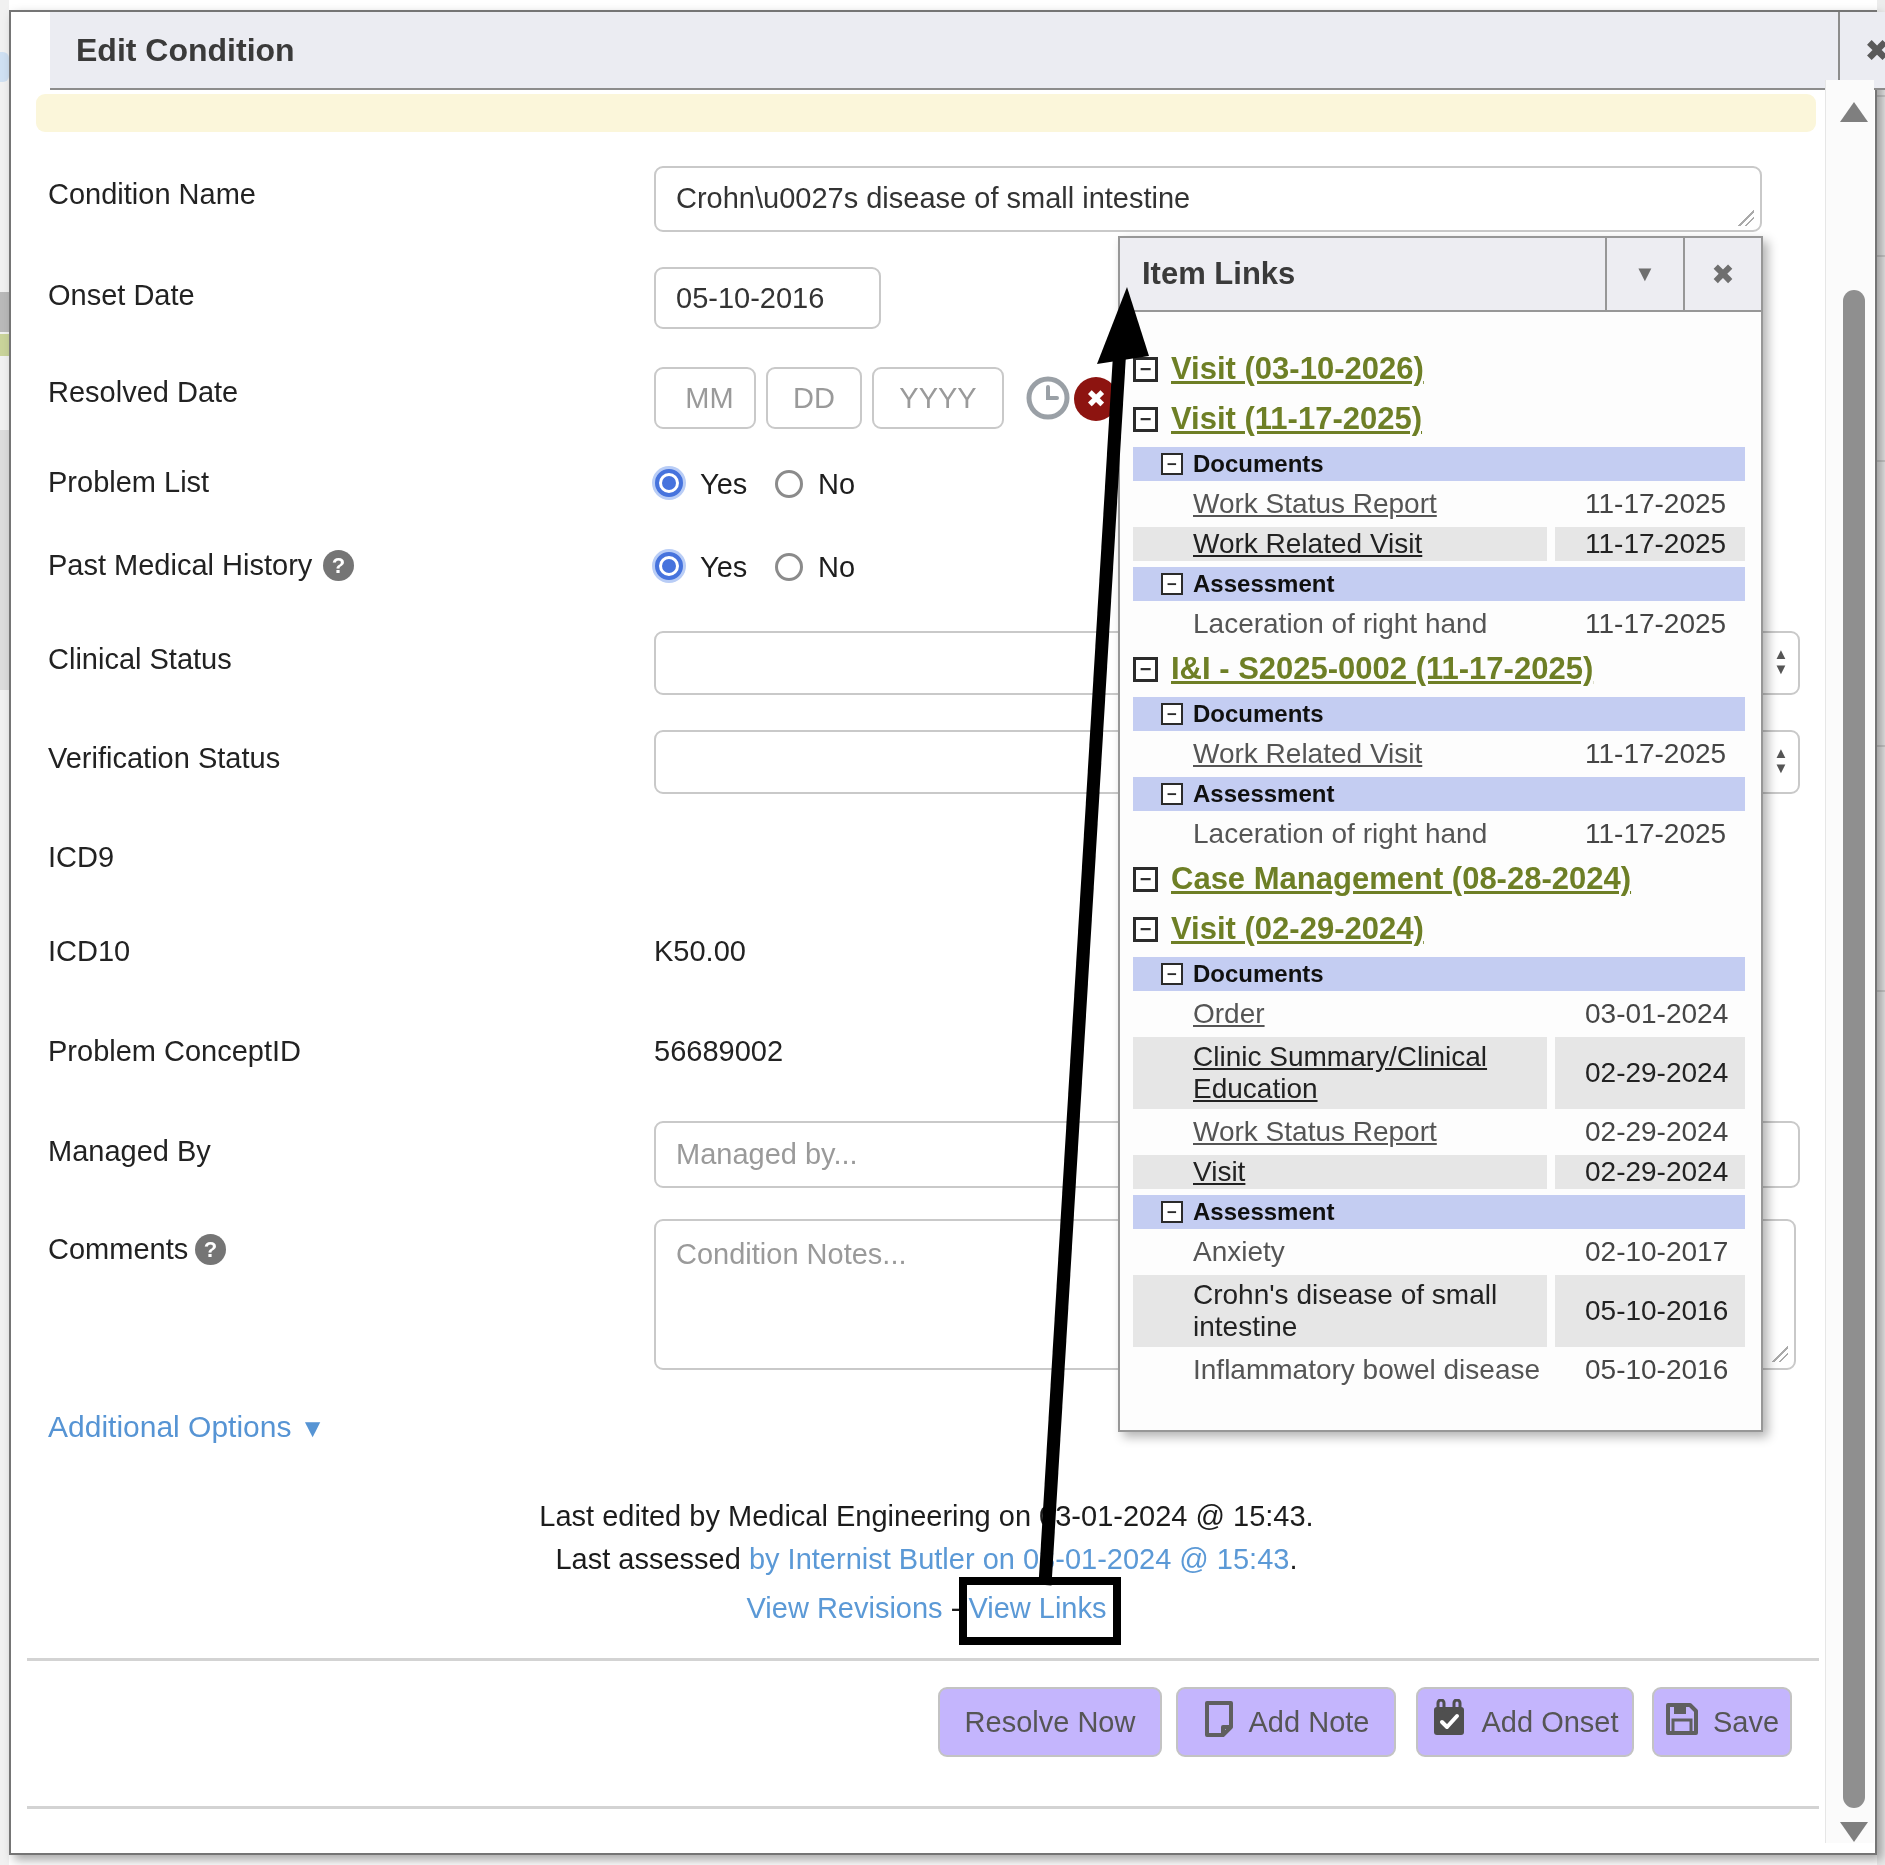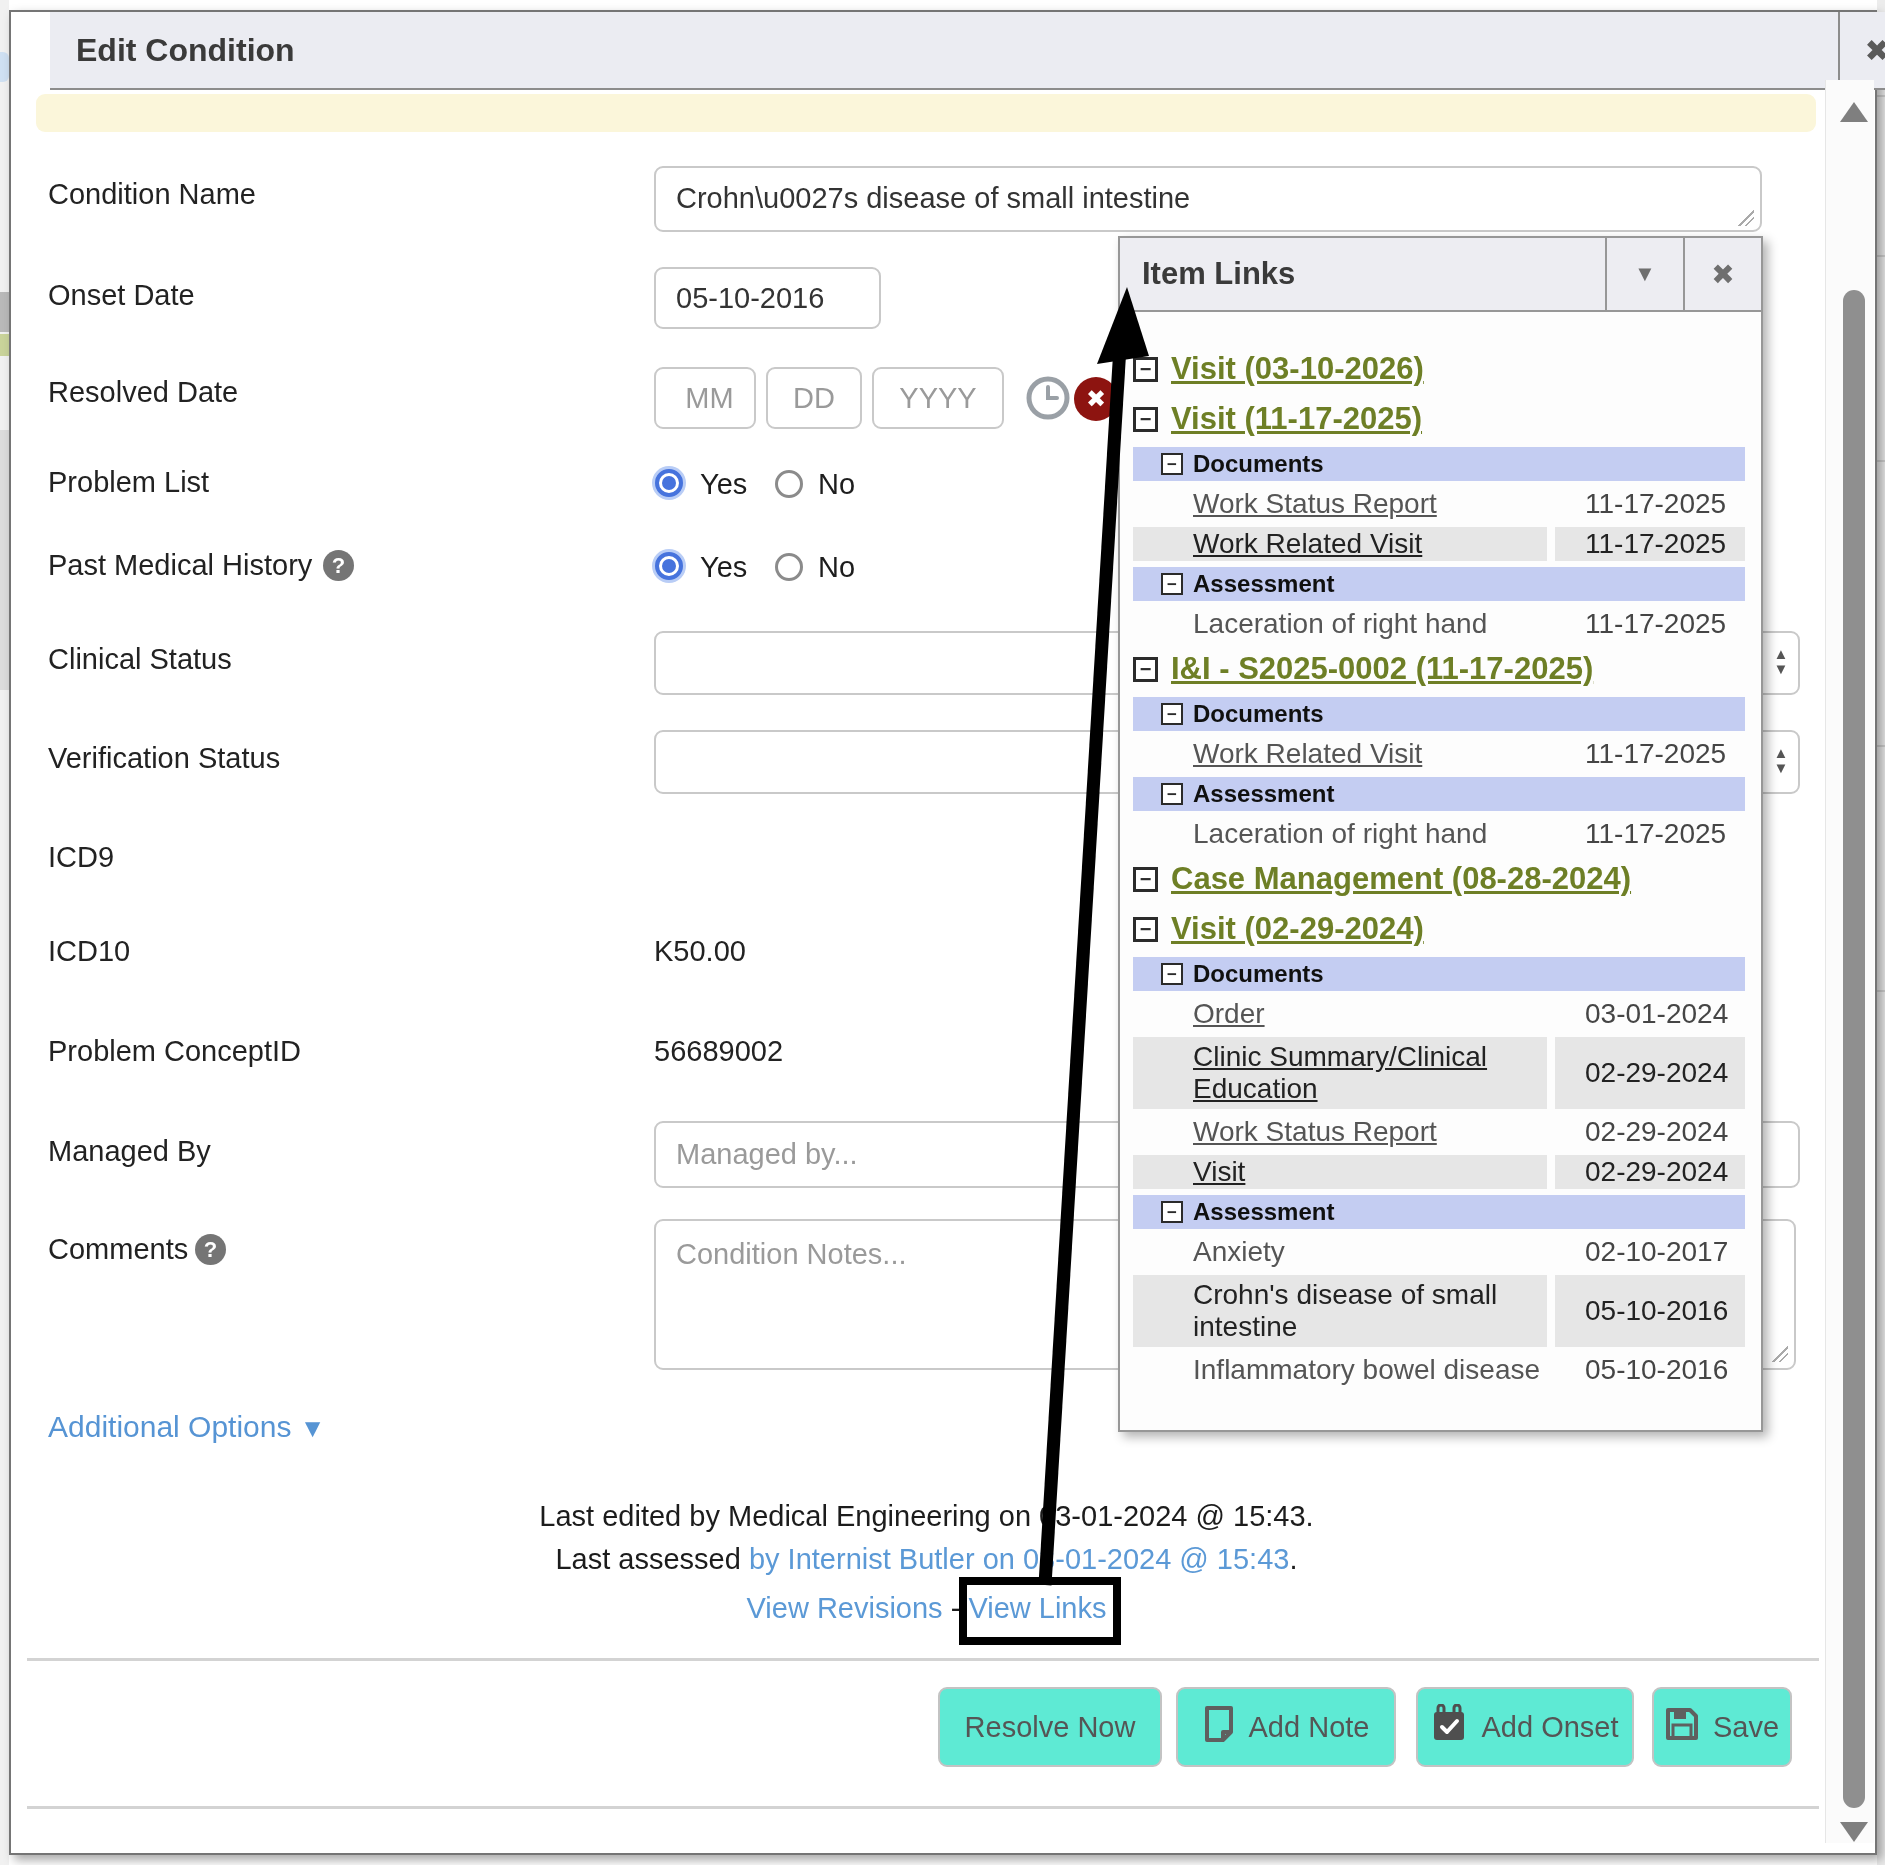--- a/index.html
+++ b/index.html
@@ -74,21 +74,21 @@
     font-size:15px; line-height:15px; pointer-events:none; }
 
   .add-options { position:absolute; left:48px; top:1410px; font-size:30px; color:#5694d4; cursor:pointer; }
   .add-options .caret { font-size:26px; }
 
   .footer-line { position:absolute; left:27px; width:1799px; text-align:center; font-size:29px; color:#1c1c1c; }
   .blue-link { color:#5b99d6; cursor:pointer; }
 
   .divider { position:absolute; left:27px; width:1792px; height:3px; background:#d3d3d3; }
 
-  .btn { position:absolute; top:1687px; height:80px; background:#5eead4; border:2px solid #c3c3c3;
+  .btn { position:absolute; top:1687px; height:70px; background:#c4b5fd; border:2px solid #c3c3c3;
     border-radius:9px; display:flex; align-items:center; justify-content:center; gap:14px;
     font-size:29px; color:#555; cursor:pointer; }
   .btn svg { flex:0 0 auto; }
 
   
   .popup { position:absolute; left:1118px; top:236px; width:645px; height:1196px;
     background:#fdfdfd; border:2px solid #979797; box-shadow:5px 5px 10px rgba(0,0,0,.3); z-index:20; }
   .popup-header { position:absolute; left:0; top:0; width:641px; height:74px;
     background:#ededf2; border-bottom:2px solid #979797; }
   .popup-title { position:absolute; left:22px; top:0; line-height:72px; font-size:31px; font-weight:bold; color:#3a3a3a; }

